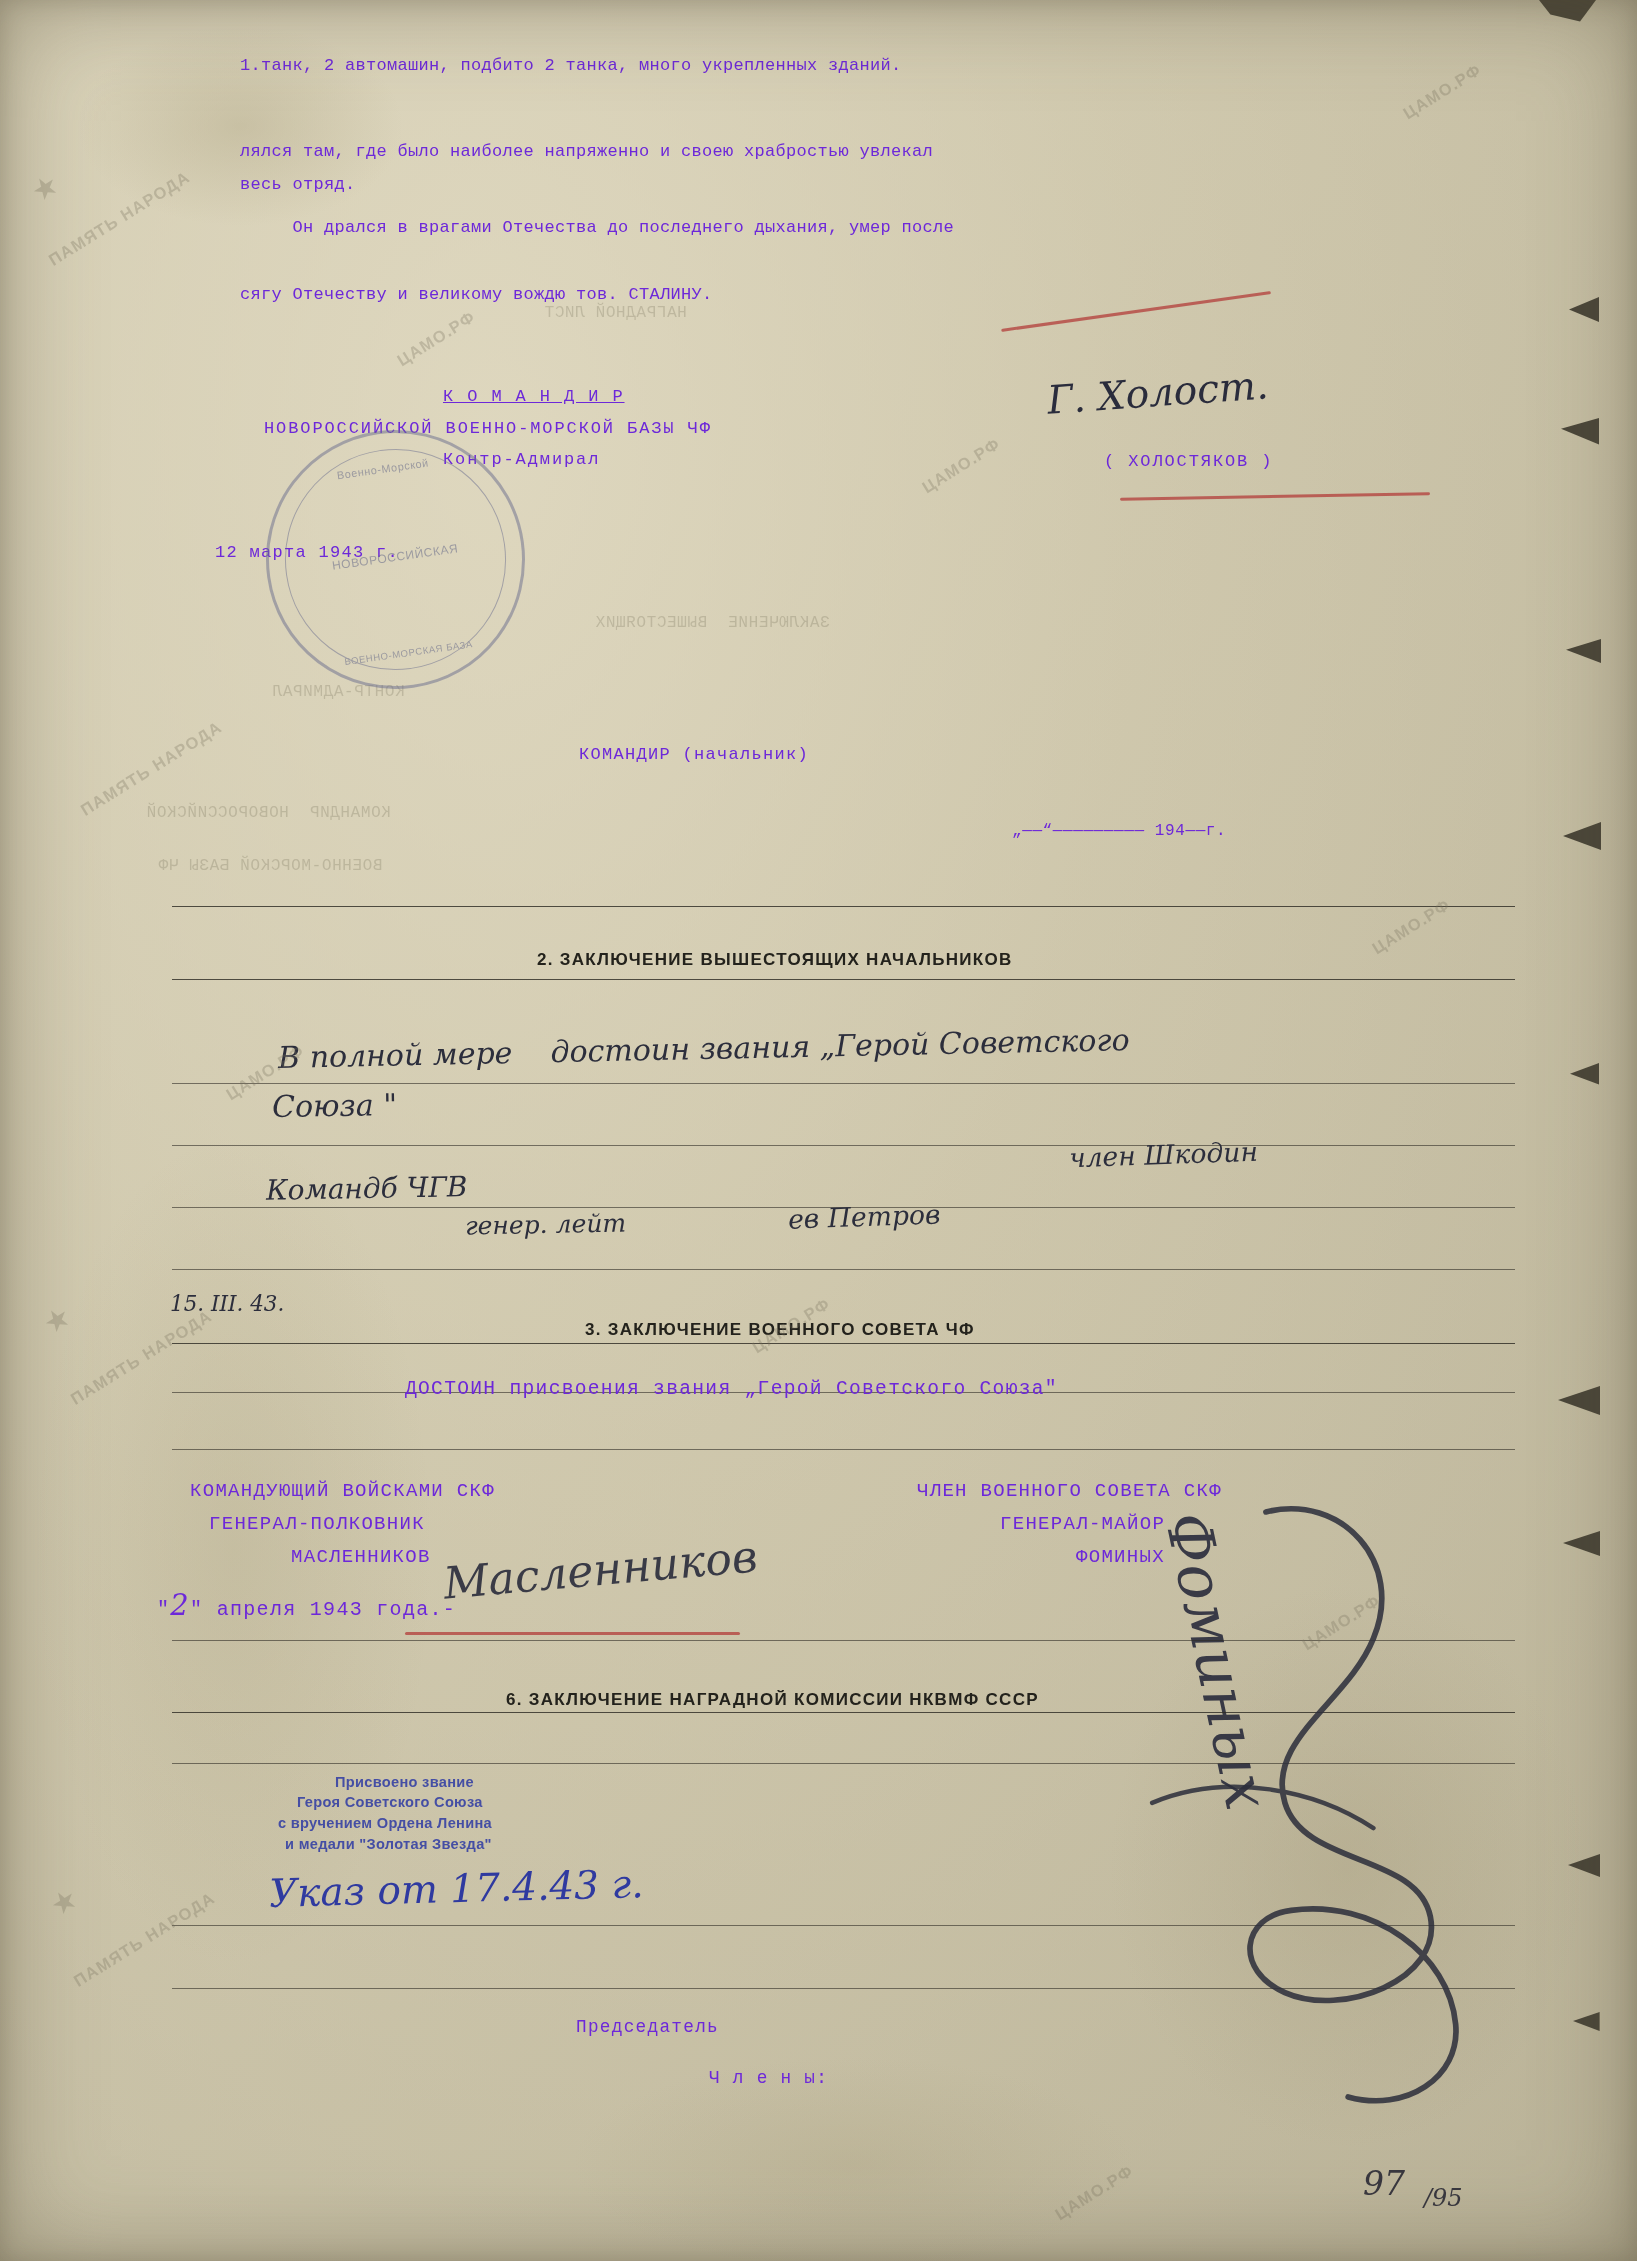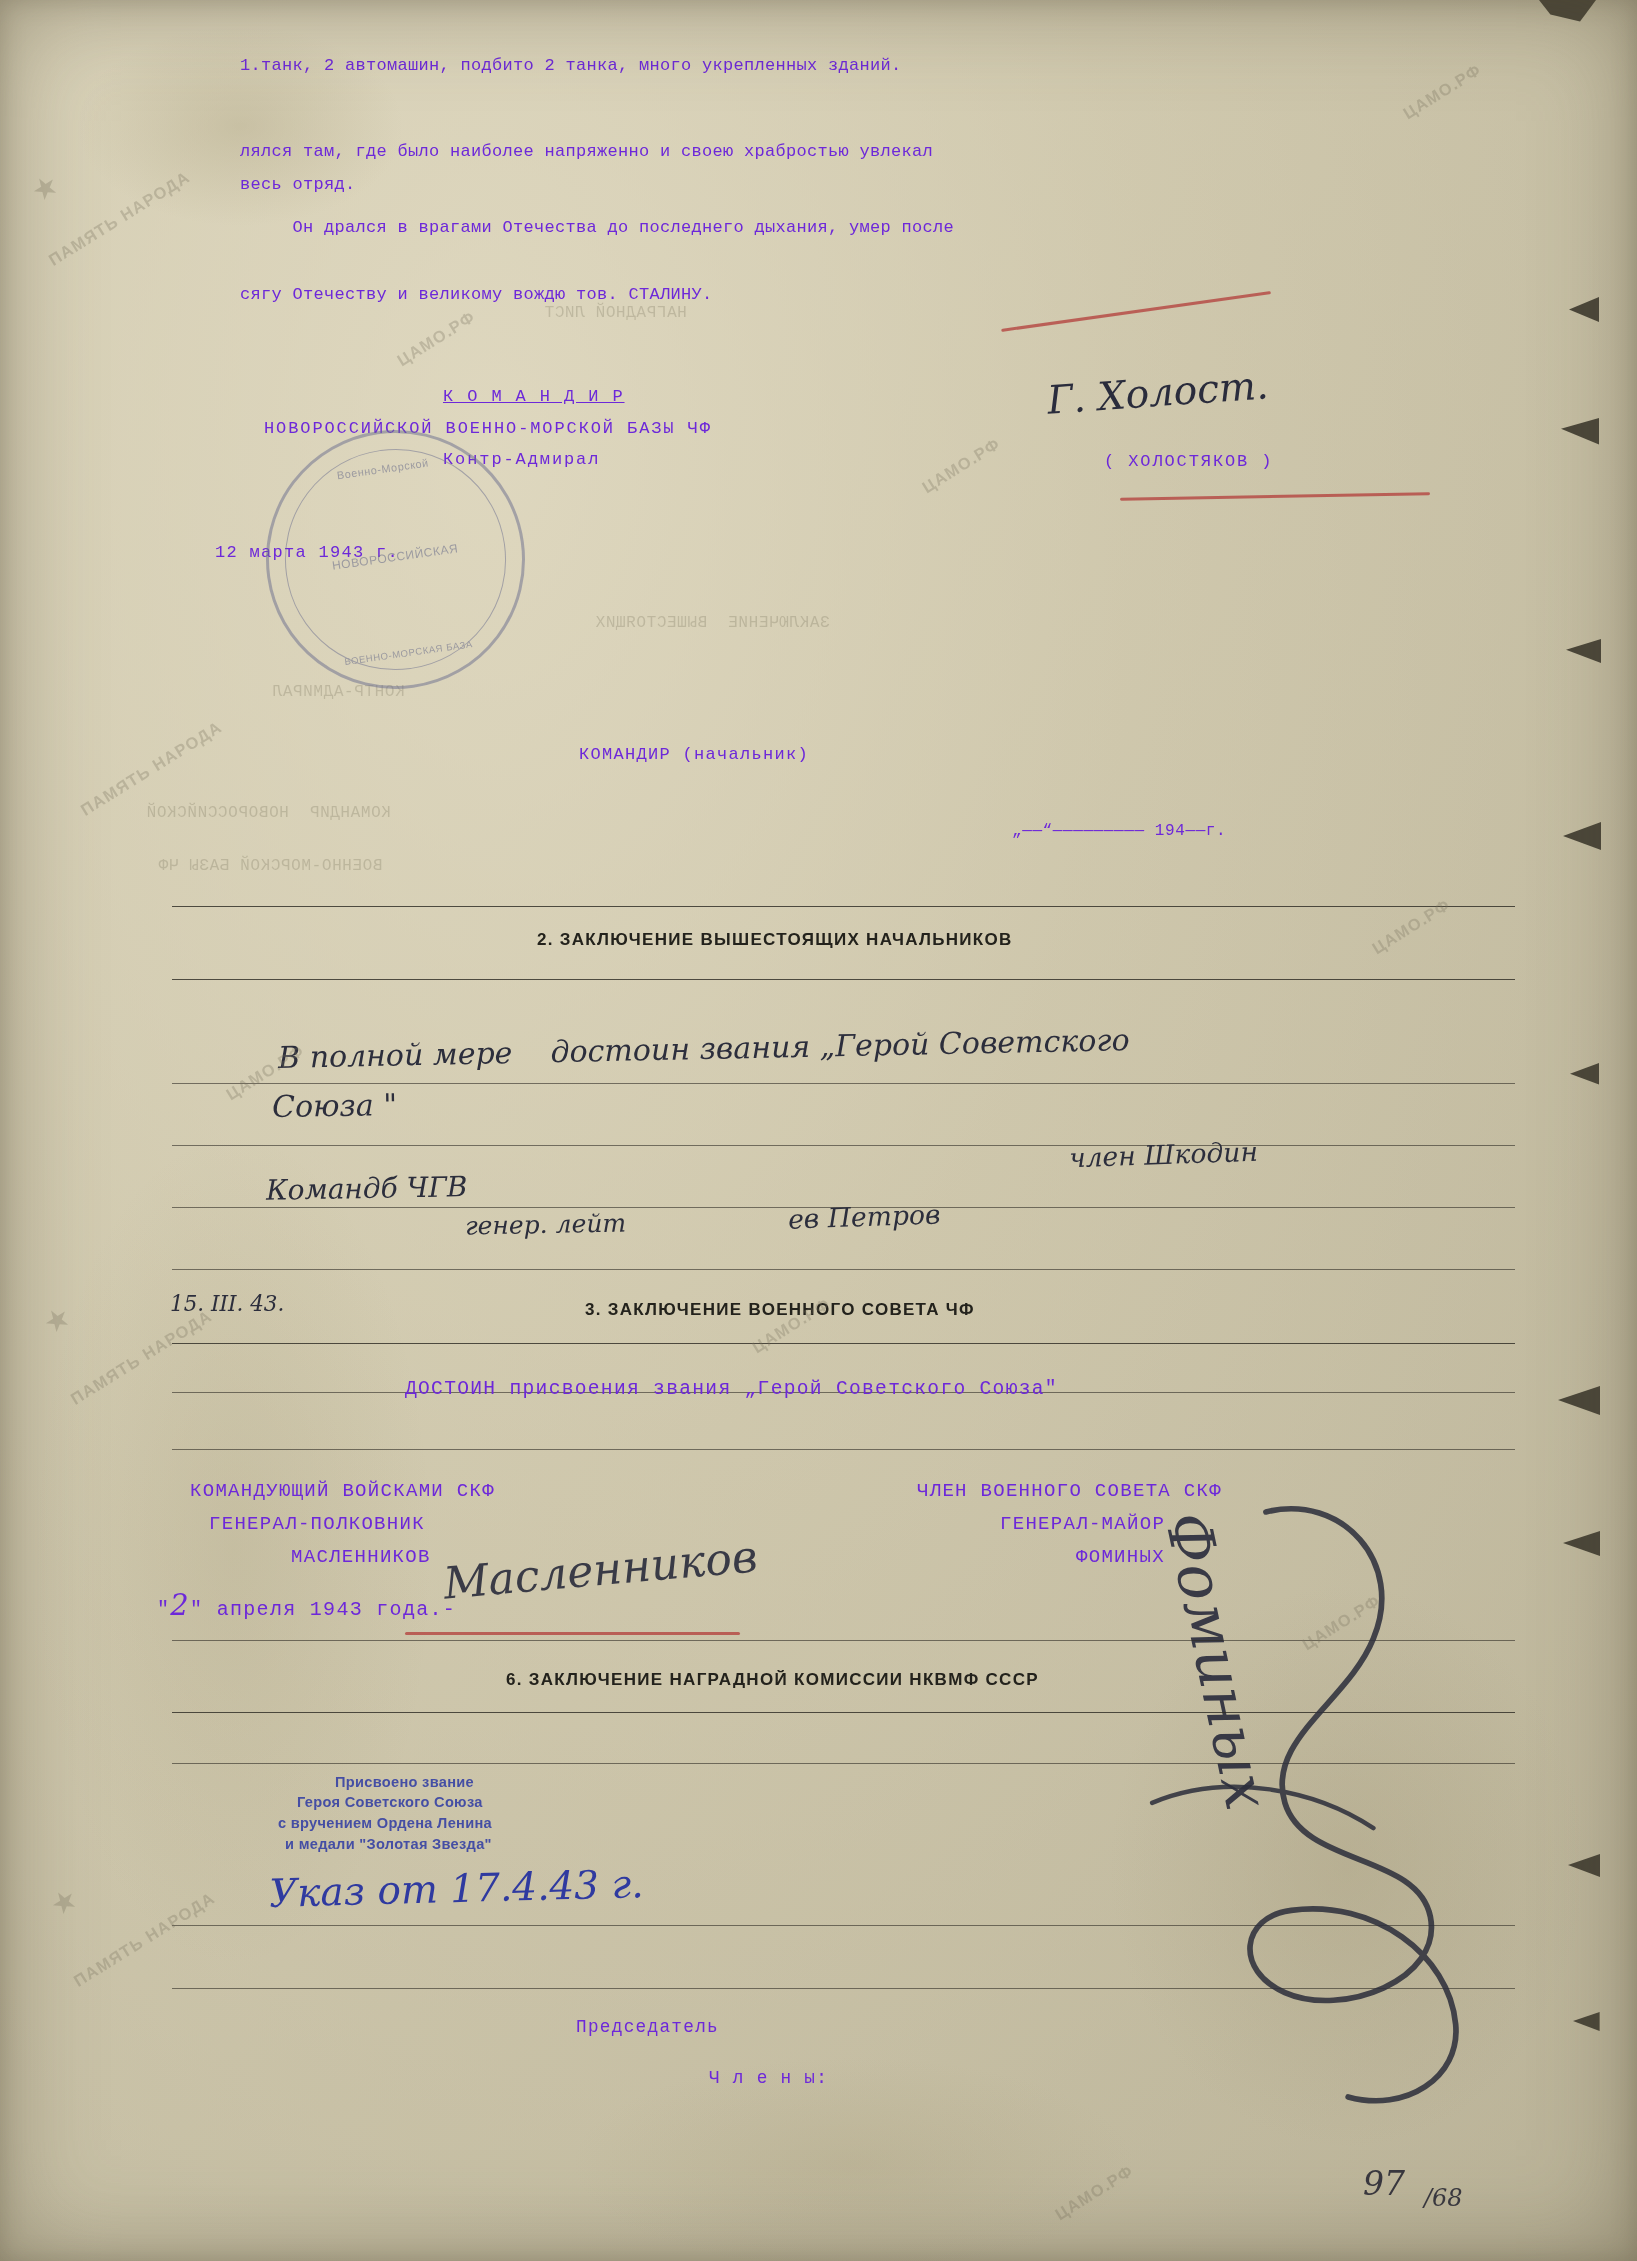--- a/index.html
+++ b/index.html
@@ -65,20 +65,21 @@
     font-size: 16px;
   }
   .section-title {
     position: absolute;
     font-family: "Liberation Sans", sans-serif;
     font-weight: bold;
     font-size: 17px;
     letter-spacing: 1.3px;
     color: #23221c;
     white-space: pre;
+    margin-top: 20px;
   }
   .rule {
     position: absolute;
     background: #2e2c24;
     height: 1.3px;
     opacity: 0.82;
   }
   .rule.thin { height: 0.6px; opacity: 0.6; }
 
   
@@ -296,21 +297,21 @@
 
   <div class="typed" style="left:576px; top:2017px; font-size:17.7px; letter-spacing:1.3px;">Председатель</div>
   <div class="typed" style="left:709px; top:2068px; font-size:17.7px; letter-spacing:1.3px;">Ч л е н ы:</div>
 
   <svg style="position:absolute; left:1076px; top:1474px; width:519px; height:664px; opacity:0.85;" viewBox="0 0 820 1050">
     <path d="M300 60 C420 30, 520 140, 470 260 C430 360, 300 420, 330 520 C360 620, 540 600, 560 700 C580 800, 420 860, 330 820 C250 785, 260 700, 340 690 C470 672, 590 760, 600 870 C608 955, 520 1010, 430 985" fill="none" stroke="#2c2e3b" stroke-width="9" stroke-linecap="round"></path>
     <path d="M120 520 C240 470, 380 500, 470 560" fill="none" stroke="#2c2e3b" stroke-width="7" stroke-linecap="round"></path>
   </svg>
 
   <div class="corner-num" style="left:1363px; top:2164px;">97</div>
-  <div class="corner-num" style="left:1424px; top:2184px; font-size:24px;">/68</div>
+  <div class="corner-num" style="left:1424px; top:2184px; font-size:24px;">/95</div>
 
   <div class="wm wm-small" style="left:38px; top:209px;">ПАМЯТЬ НАРОДА</div>
   <div class="wm wm-small" style="left:1398px; top:82px;">ЦАМО.РФ</div>
   <div class="wm wm-small" style="left:392px; top:329px;">ЦАМО.РФ</div>
   <div class="wm wm-small" style="left:917px; top:456px;">ЦАМО.РФ</div>
   <div class="wm wm-small" style="left:1367px; top:917px;">ЦАМО.РФ</div>
   <div class="wm wm-small" style="left:70px; top:759px;">ПАМЯТЬ НАРОДА</div>
   <div class="wm wm-small" style="left:60px; top:1348px;">ПАМЯТЬ НАРОДА</div>
   <div class="wm wm-small" style="left:221px; top:1063px;">ЦАМО.РФ</div>
   <div class="wm wm-small" style="left:747px; top:1316px;">ЦАМО.РФ</div>

